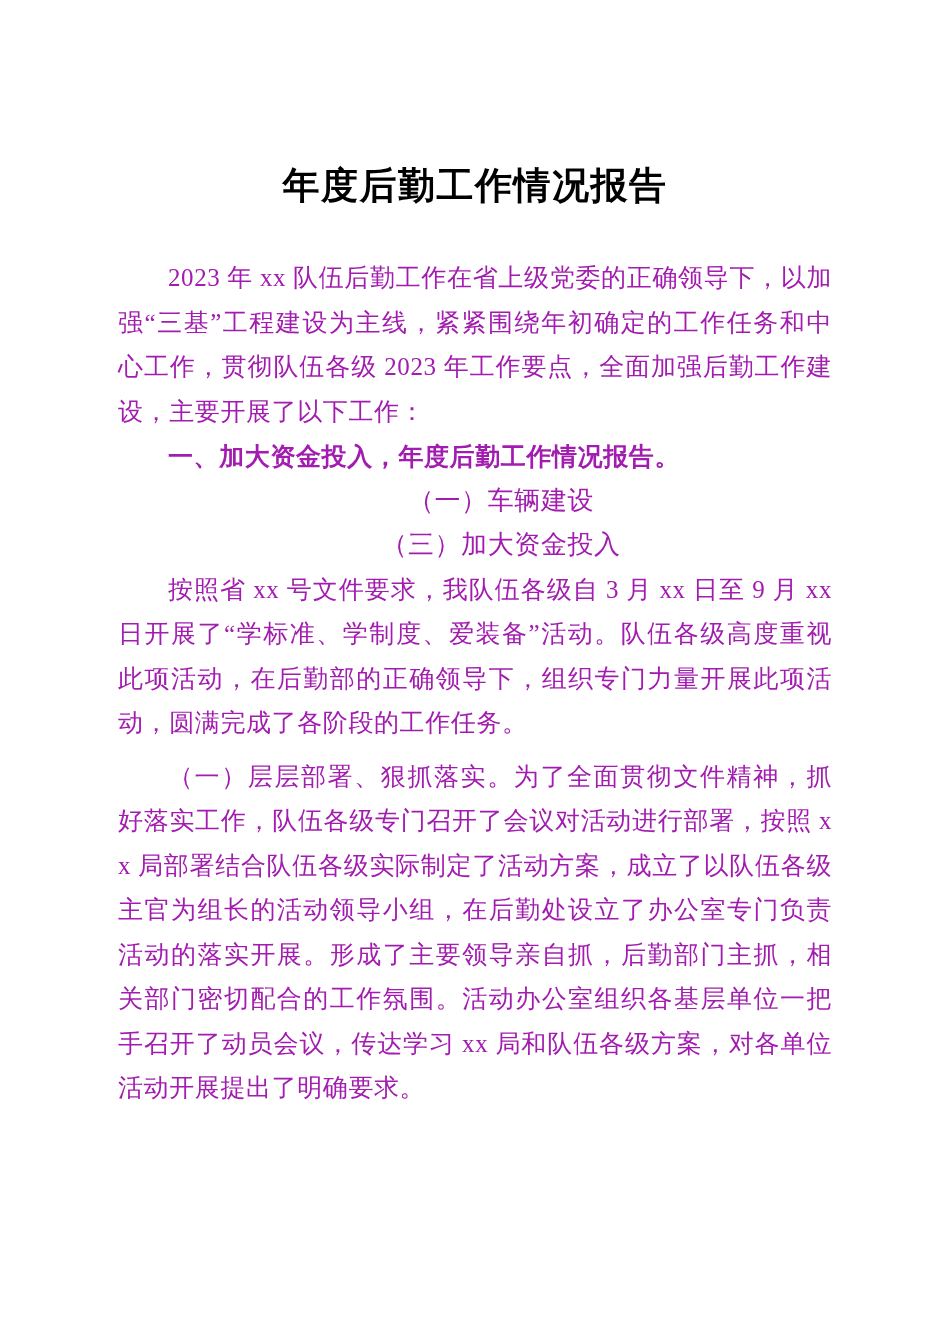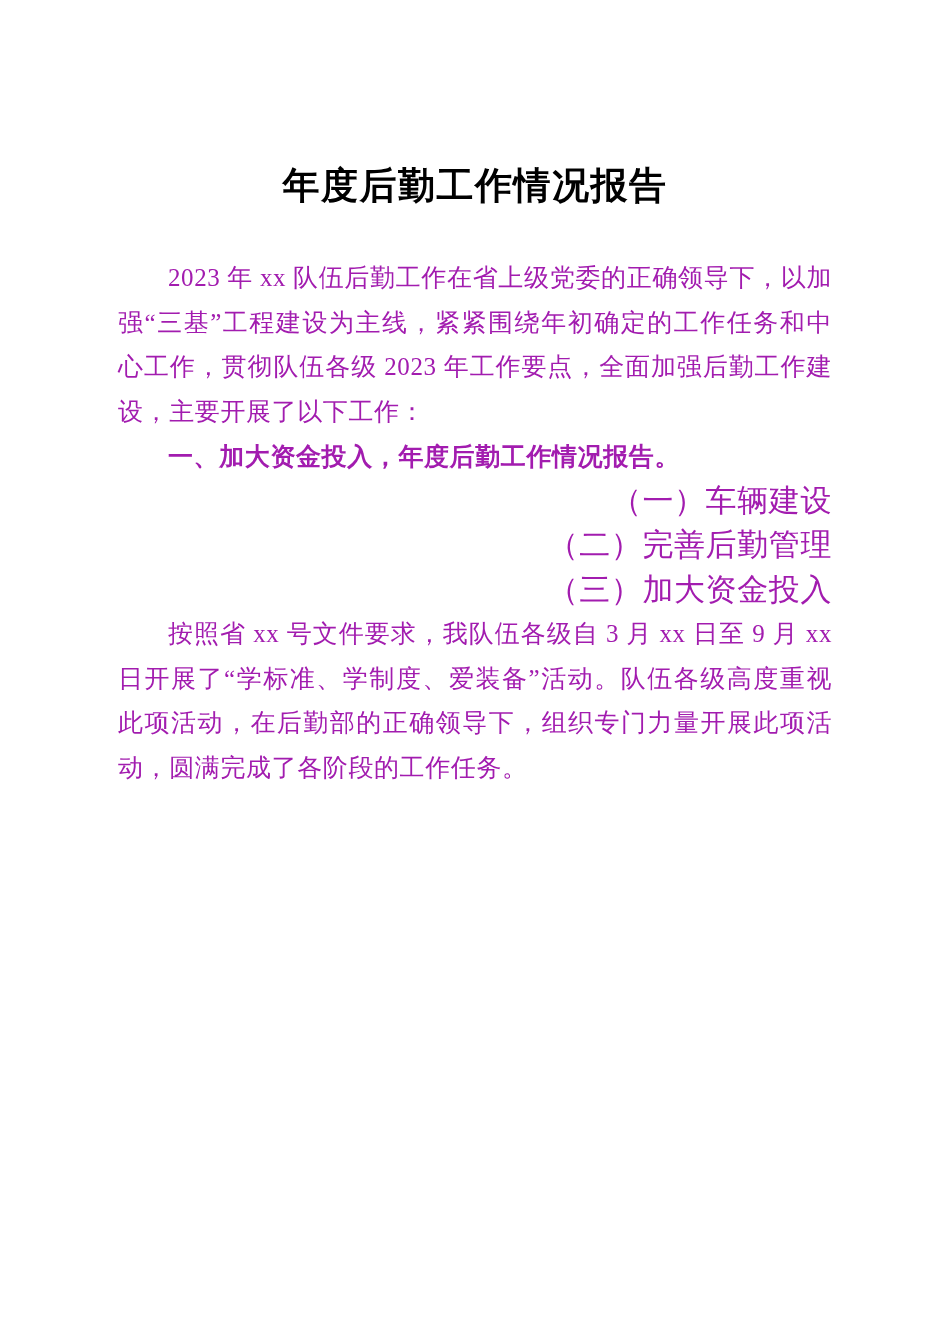--- a/index.html
+++ b/index.html
@@ -73,25 +73,25 @@
     font-size: 25px;
     line-height: 44.5px;
     text-indent: 2em;
     letter-spacing: 0.6px;
     text-align: left;
   }
 
   
   .subitem {
     font-family: "Liberation Serif", "DejaVu Serif", serif;
-    font-size: 31px;
+    font-size: 26px;
     line-height: 44.5px;
     text-indent: 2em;
     letter-spacing: 0.6px;
-    text-align: right;
+    text-align: center;
     white-space: nowrap;
   }
 
   
   .para.gap-before {
     margin-top: 9px;
   }
 </style>
 </head>
 <body>
@@ -99,20 +99,20 @@
 <div class="page">
 
   <div class="doc-body">
 
     <h1 class="doc-title">年度后勤工作情况报告</h1>
 
     <div class="blocks">
         <p class="para">2023 年 xx 队伍后勤工作在省上级党委的正确领导下，以加强“三基”工程建设为主线，紧紧围绕年初确定的工作任务和中心工作，贯彻队伍各级 2023 年工作要点，全面加强后勤工作建设，主要开展了以下工作：</p>
         <p class="heading">一、加大资金投入，年度后勤工作情况报告。</p>
         <p class="subitem">（一）车辆建设</p>
-        <p class="subitem">（二）完善后勤管理</p>
         <p class="subitem">（三）加大资金投入</p>
         <p class="para">按照省 xx 号文件要求，我队伍各级自 3 月 xx 日至 9 月 xx 日开展了“学标准、学制度、爱装备”活动。队伍各级高度重视此项活动，在后勤部的正确领导下，组织专门力量开展此项活动，圆满完成了各阶段的工作任务。</p>
+        <p class="para gap-before">（一）层层部署、狠抓落实。为了全面贯彻文件精神，抓好落实工作，队伍各级专门召开了会议对活动进行部署，按照 xx 局部署结合队伍各级实际制定了活动方案，成立了以队伍各级主官为组长的活动领导小组，在后勤处设立了办公室专门负责活动的落实开展。形成了主要领导亲自抓，后勤部门主抓，相关部门密切配合的工作氛围。活动办公室组织各基层单位一把手召开了动员会议，传达学习 xx 局和队伍各级方案，对各单位活动开展提出了明确要求。</p>
       </div>
 
   </div>
 
 </div>
 
 </body></html>

